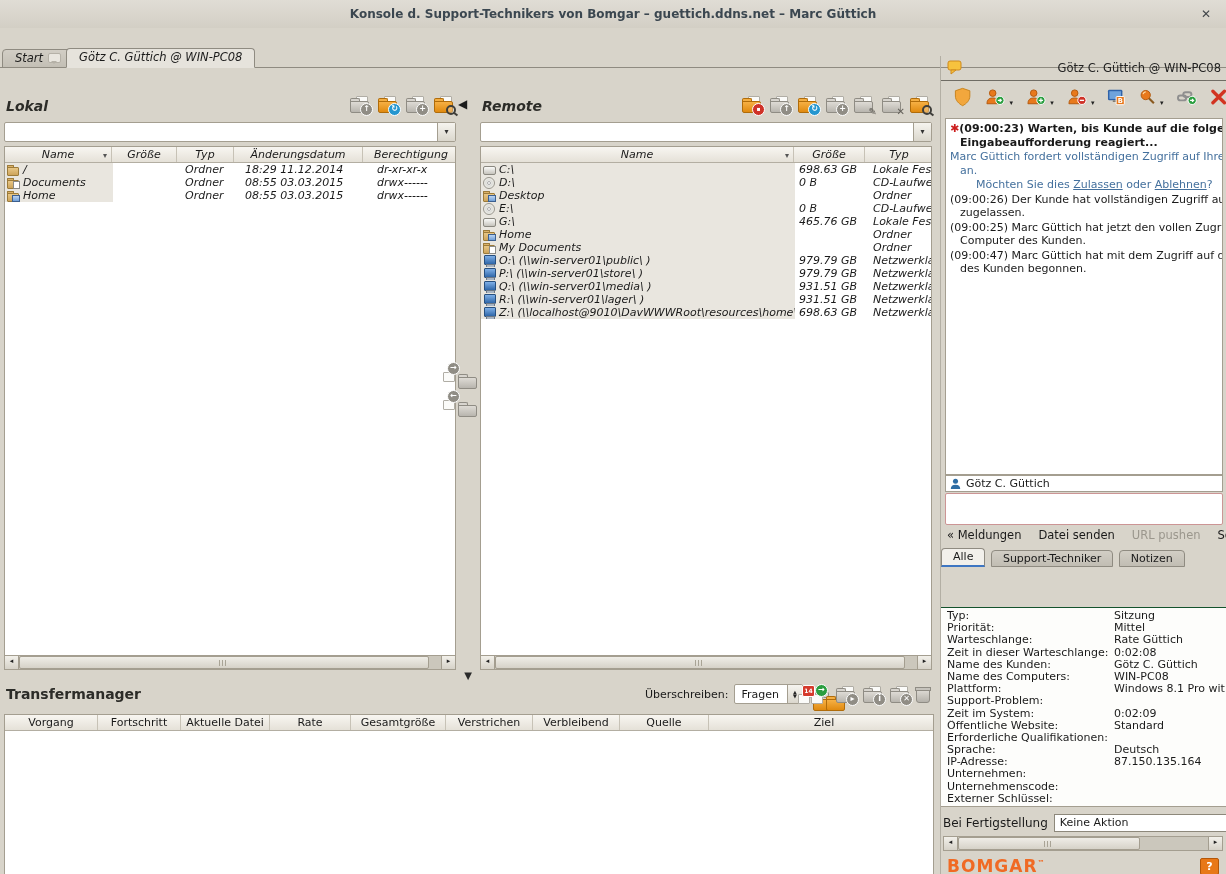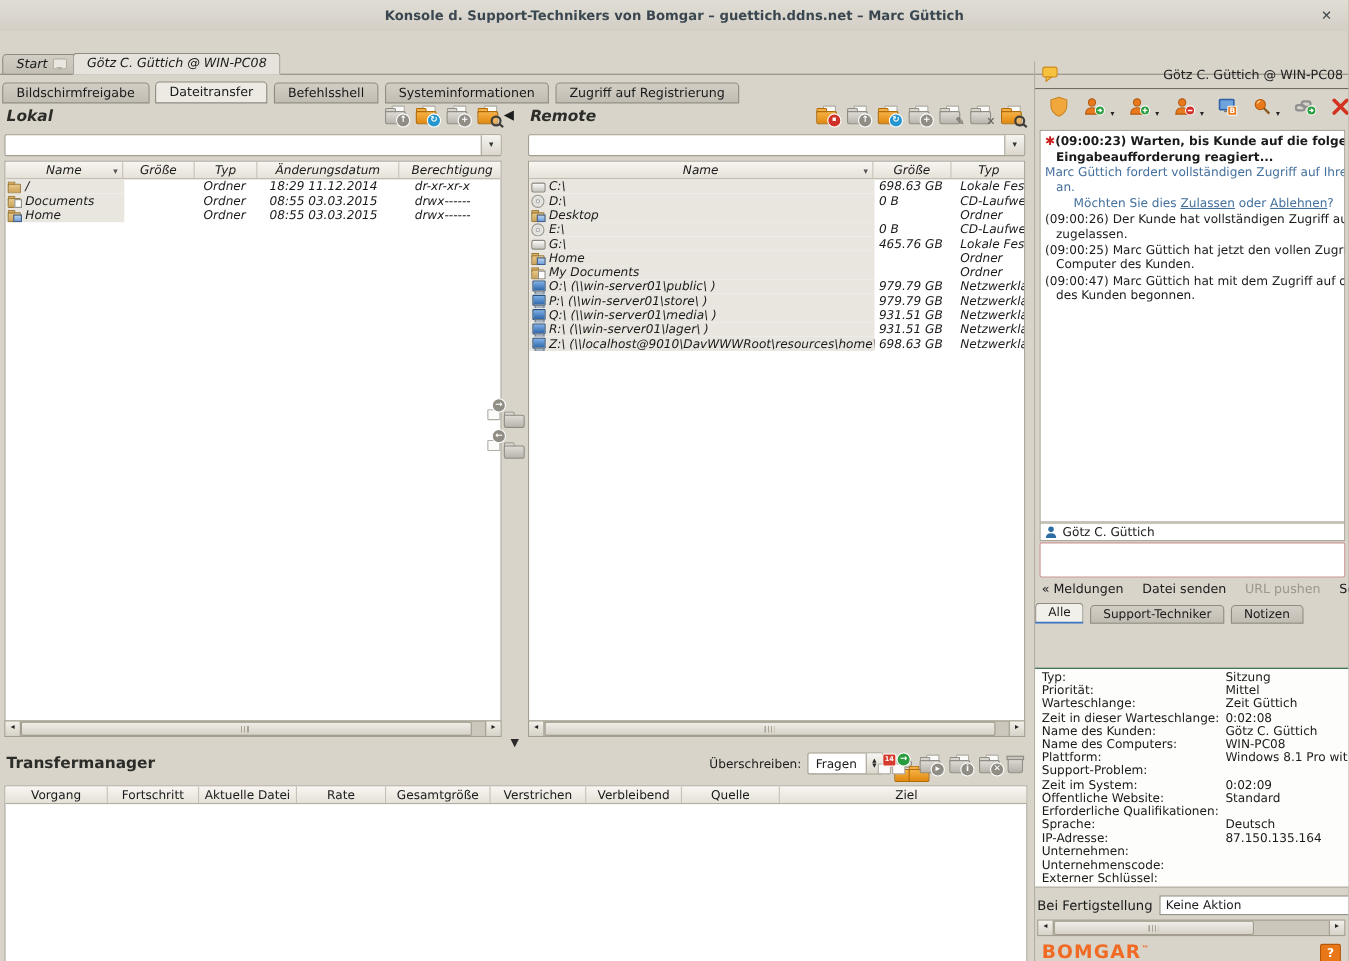--- a/index.html
+++ b/index.html
@@ -150,27 +150,20 @@
 
   <div class="tabbar">
     <div class="stab" style="left:2px;">
       <span>Start</span><span class="bub"></span>
     </div>
     <div class="stab active" style="left:66px;">
       <span>Götz C. Güttich @ WIN-PC08</span>
     </div>
   </div>
 
-  <div class="subtabs">
-    <div class="subtab">Bildschirmfreigabe</div>
-    <div class="subtab active">Dateitransfer</div>
-    <div class="subtab">Befehlsshell</div>
-    <div class="subtab">Systeminformationen</div>
-    <div class="subtab">Zugriff auf Registrierung</div>
-  </div>
 
   <div class="panel local">
     <div class="ptitle">Lokal</div>
     <div class="ptools">
       <span class="tbf gry">
           <span class="pg"></span>
           <span class="fl"></span>
           <span class="b"></span>
           <span class="bdg g">↑</span>
         </span>
@@ -599,21 +592,21 @@
       <div class="drow">
           <span class="dlab">Typ:</span>
           <span class="dval">Sitzung</span>
         </div>
       <div class="drow">
           <span class="dlab">Priorität:</span>
           <span class="dval">Mittel</span>
         </div>
       <div class="drow">
           <span class="dlab">Warteschlange:</span>
-          <span class="dval">Zeit Güttich</span>
+          <span class="dval">Rate Güttich</span>
         </div>
       <div class="drow">
           <span class="dlab">Zeit in dieser Warteschlange:</span>
           <span class="dval">0:02:08</span>
         </div>
       <div class="drow">
           <span class="dlab">Name des Kunden:</span>
           <span class="dval">Götz C. Güttich</span>
         </div>
       <div class="drow">

